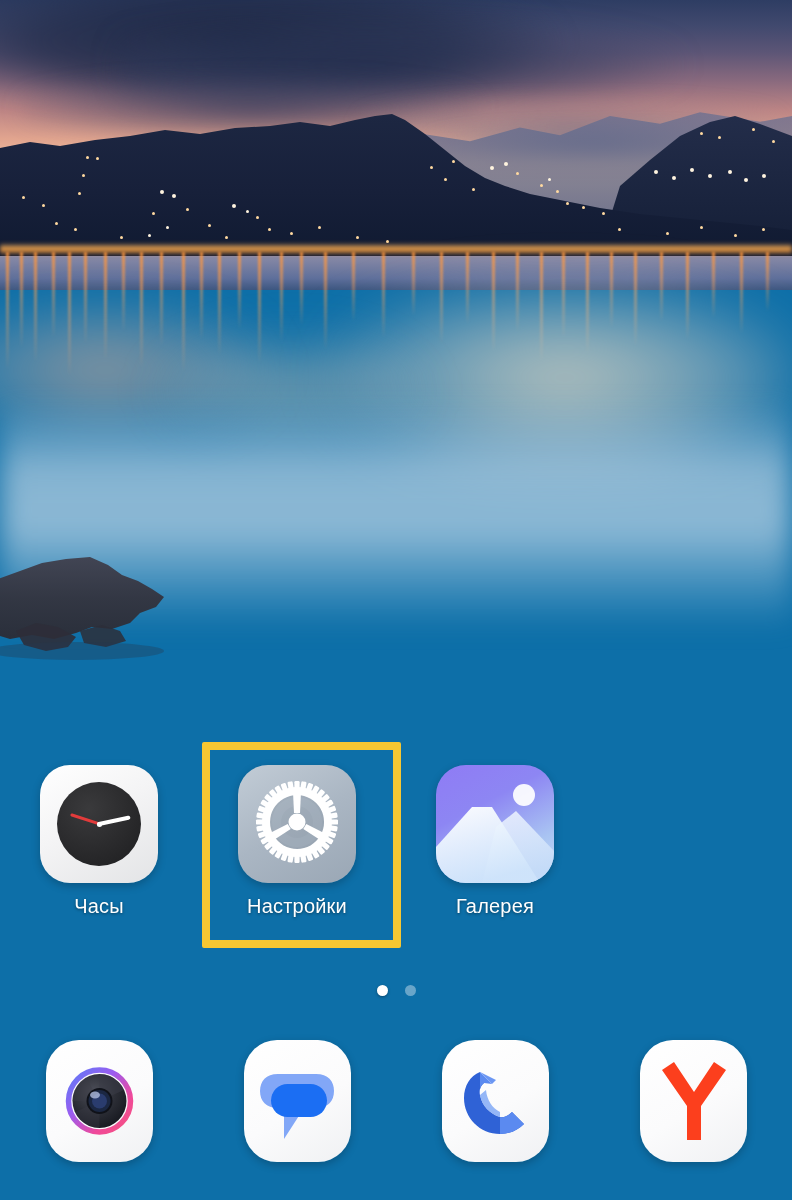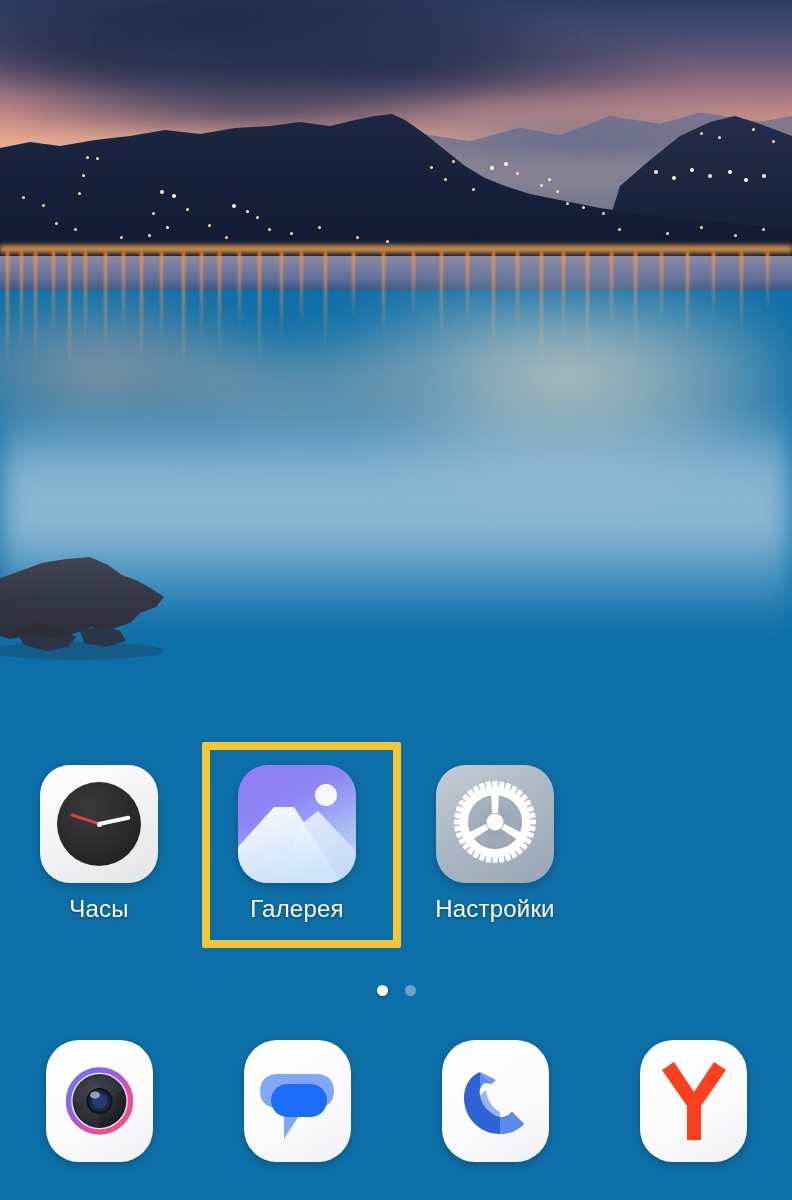--- a/index.html
+++ b/index.html
@@ -115,21 +115,21 @@
   }
   .row { display:flex; }
   .cell {
     width:198px;
     display:flex; flex-direction:column; align-items:center;
   }
   .icon-wrap { width:118px; height:118px; position:relative; }
   .label {
     margin-top:12px;
     color:#ffffff;
-    font-size:24px;
+    font-size:20px;
     letter-spacing:0.2px;
     text-shadow:0 1px 3px rgba(0,0,0,0.45);
     white-space:nowrap;
   }
 
   
   .sq {
     position:absolute; left:0; top:0; width:118px; height:118px;
     border-radius:30px;
     overflow:hidden;
@@ -377,43 +377,20 @@
             <div class="hand-sec"></div>
             <div class="hand-min"></div>
             <div class="hand-pivot"></div>
           </div>
         </div>
         <div class="label">Часы</div>
       </div>
 
       <div class="cell">
         <div class="icon-wrap">
-          <div class="sq sq-shadow gal-bg">
-            <svg width="118" height="118" viewBox="0 0 118 118">
-              <defs>
-                <linearGradient id="mtg" x1="0" y1="0" x2="0.4" y2="1">
-                  <stop offset="0%" stop-color="#ffffff" stop-opacity="0.98"></stop>
-                  <stop offset="100%" stop-color="#cfe4fb" stop-opacity="0.92"></stop>
-                </linearGradient>
-                <linearGradient id="mtg2" x1="0" y1="0" x2="0.3" y2="1">
-                  <stop offset="0%" stop-color="#f2f6ff" stop-opacity="0.88"></stop>
-                  <stop offset="100%" stop-color="#c5dcf8" stop-opacity="0.85"></stop>
-                </linearGradient>
-              </defs>
-              <circle cx="88" cy="30" r="11" fill="#ffffff" opacity="0.92"></circle>
-              <path d="M60,62 L80,46 L118,86 L118,118 L46,118 Z" fill="url(#mtg2)"></path>
-              <path d="M0,118 L0,82 L36,42 L56,42 L104,118 Z" fill="url(#mtg)"></path>
-            </svg>
-          </div>
-        </div>
-        <div class="label">Галерея</div>
-      </div>
-
-      <div class="cell">
-        <div class="icon-wrap">
           <div class="sq sq-shadow set-bg">
             <svg width="118" height="118" viewBox="0 0 118 118">
               <g opacity="0.30">
                 <circle cx="59" cy="57" r="34" fill="#7e8b99"></circle>
                 <circle cx="59" cy="57" r="25" fill="#8d99a6"></circle>
                 <circle cx="59" cy="57" r="16" fill="#7e8b99"></circle>
               </g>
               <g fill="#ffffff">
 
                 <g id="teeth">
@@ -467,20 +444,43 @@
                   <path d="M-4,-30 L4,-30 L3,-9 L-3,-9 Z" transform="rotate(240)"></path>
                   <circle cx="0" cy="0" r="8.5"></circle>
                 </g>
               </g>
             </svg>
           </div>
         </div>
         <div class="label">Настройки</div>
       </div>
 
+      <div class="cell">
+        <div class="icon-wrap">
+          <div class="sq sq-shadow gal-bg">
+            <svg width="118" height="118" viewBox="0 0 118 118">
+              <defs>
+                <linearGradient id="mtg" x1="0" y1="0" x2="0.4" y2="1">
+                  <stop offset="0%" stop-color="#ffffff" stop-opacity="0.98"></stop>
+                  <stop offset="100%" stop-color="#cfe4fb" stop-opacity="0.92"></stop>
+                </linearGradient>
+                <linearGradient id="mtg2" x1="0" y1="0" x2="0.3" y2="1">
+                  <stop offset="0%" stop-color="#f2f6ff" stop-opacity="0.88"></stop>
+                  <stop offset="100%" stop-color="#c5dcf8" stop-opacity="0.85"></stop>
+                </linearGradient>
+              </defs>
+              <circle cx="88" cy="30" r="11" fill="#ffffff" opacity="0.92"></circle>
+              <path d="M60,62 L80,46 L118,86 L118,118 L46,118 Z" fill="url(#mtg2)"></path>
+              <path d="M0,118 L0,82 L36,42 L56,42 L104,118 Z" fill="url(#mtg)"></path>
+            </svg>
+          </div>
+        </div>
+        <div class="label">Галерея</div>
+      </div>
+
 
     </div>
   </div>
 
   <div class="dots">
     <div class="dot dot-on"></div>
     <div class="dot dot-off"></div>
   </div>
 
   <div class="dock">

